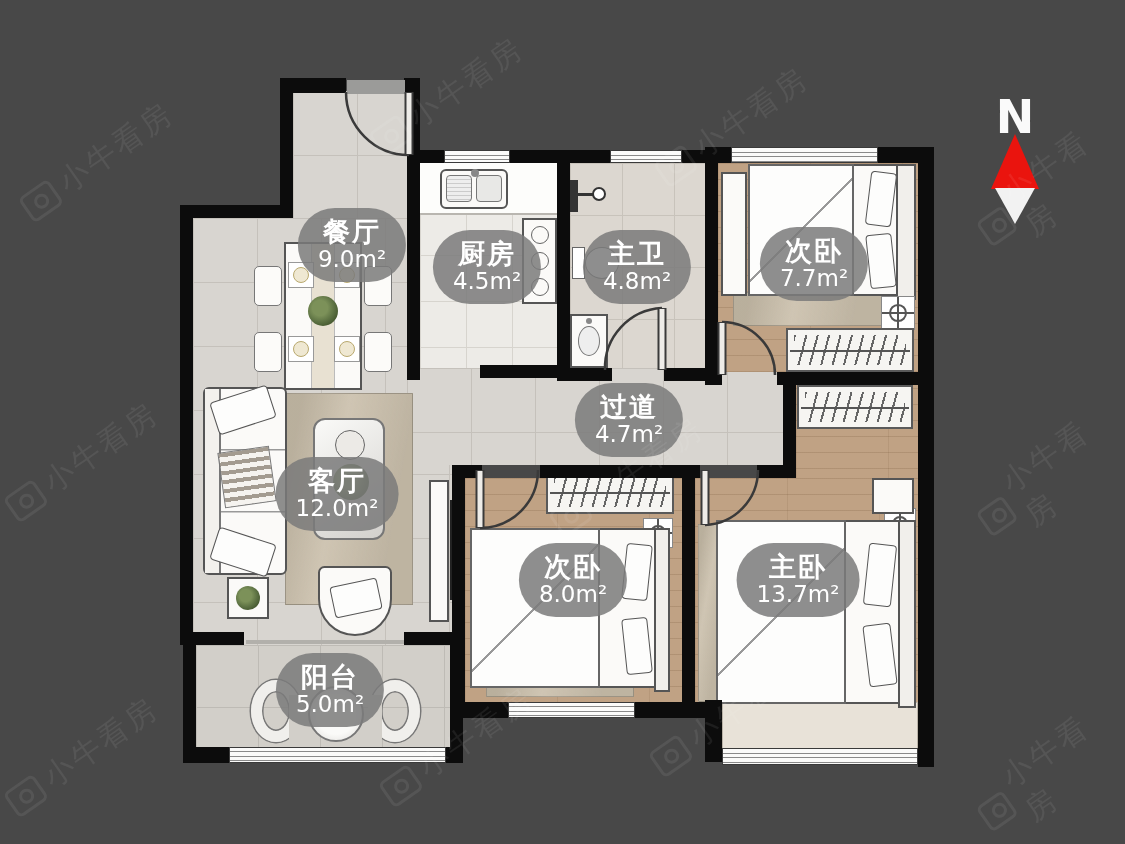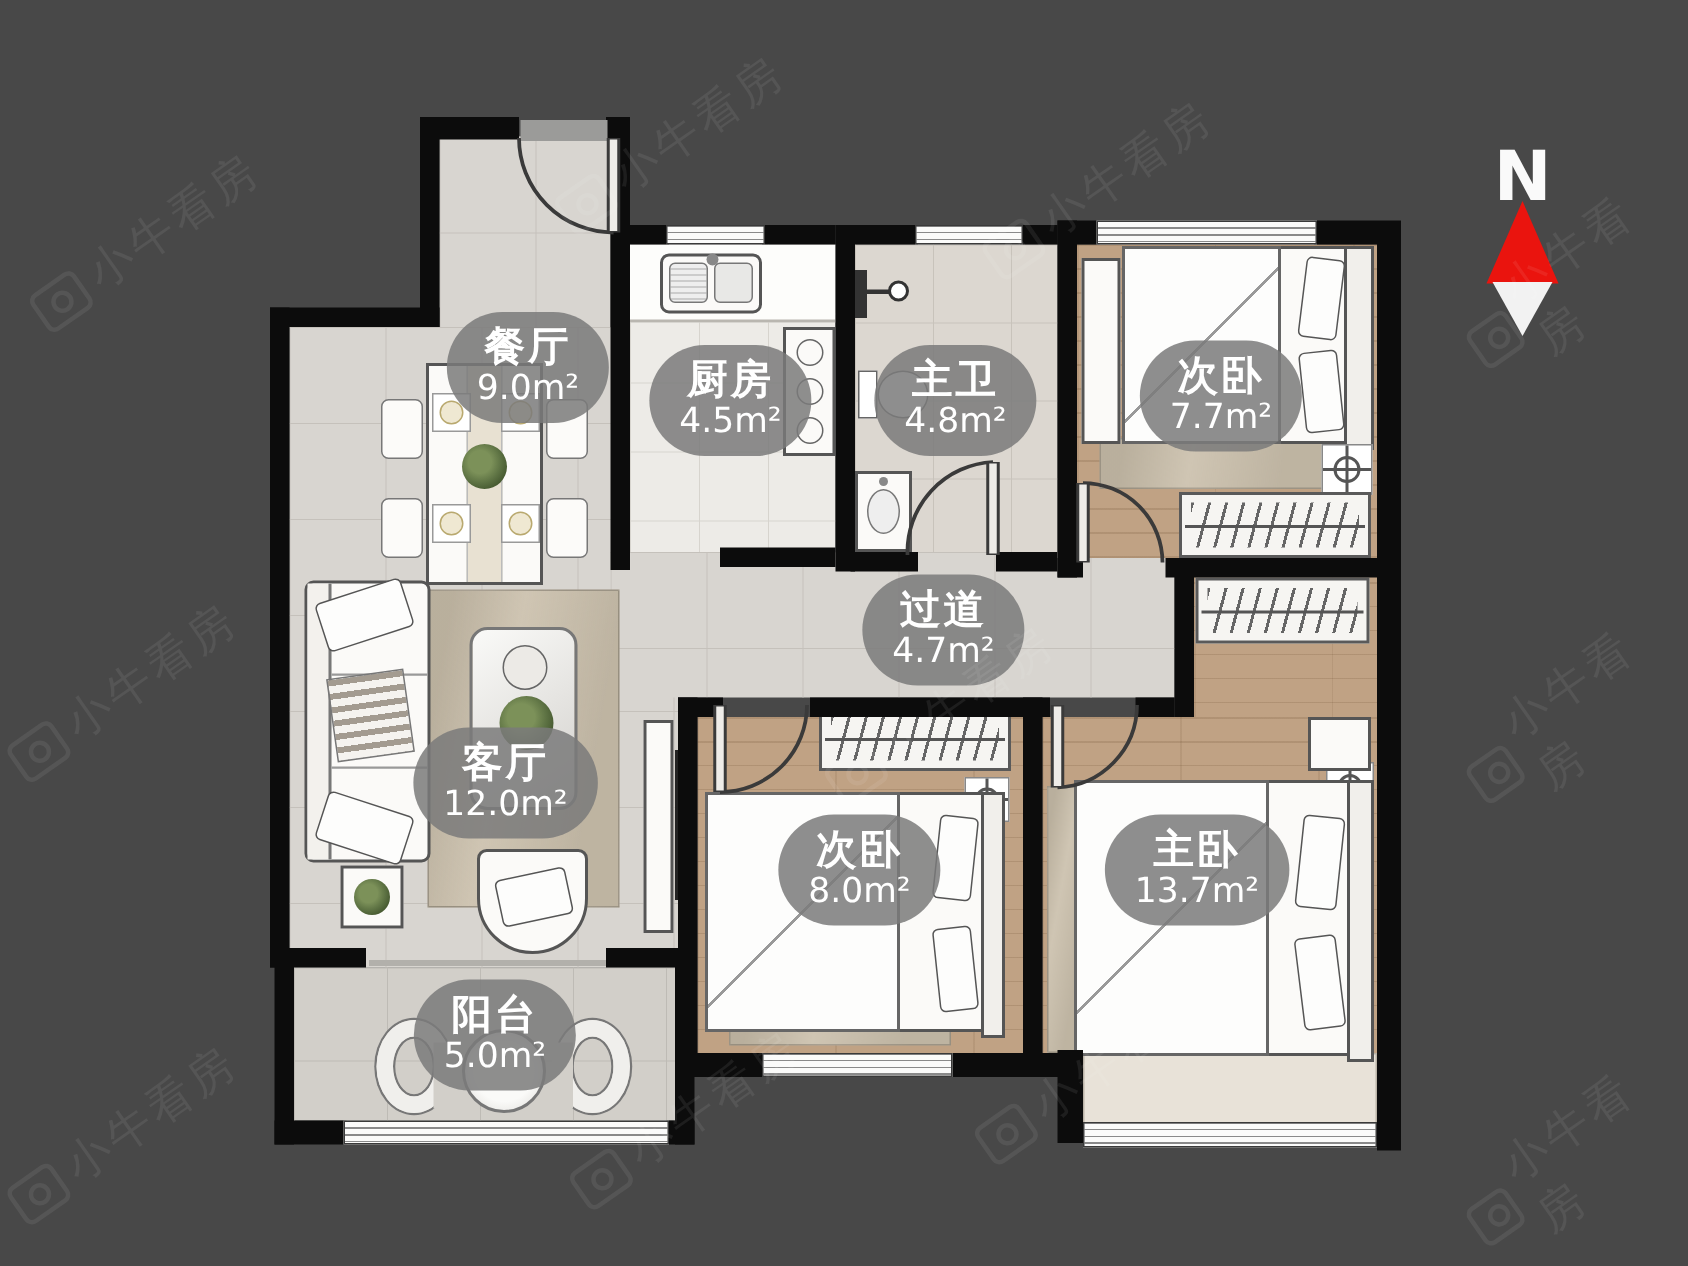--- a/index.html
+++ b/index.html
@@ -272,21 +272,21 @@
   <span class="ra">4.8m²</span>
 </div>
 <div class="room-label" style="left:814px;top:264px;">
   <span class="rn">次卧</span>
   <span class="ra">7.7m²</span>
 </div>
 <div class="room-label" style="left:629px;top:420px;">
   <span class="rn">过道</span>
   <span class="ra">4.7m²</span>
 </div>
-<div class="room-label" style="left:337px;top:522px;">
+<div class="room-label" style="left:337px;top:494px;">
   <span class="rn">客厅</span>
   <span class="ra">12.0m²</span>
 </div>
 <div class="room-label" style="left:573px;top:580px;">
   <span class="rn">次卧</span>
   <span class="ra">8.0m²</span>
 </div>
 <div class="room-label" style="left:798px;top:580px;">
   <span class="rn">主卧</span>
   <span class="ra">13.7m²</span>

